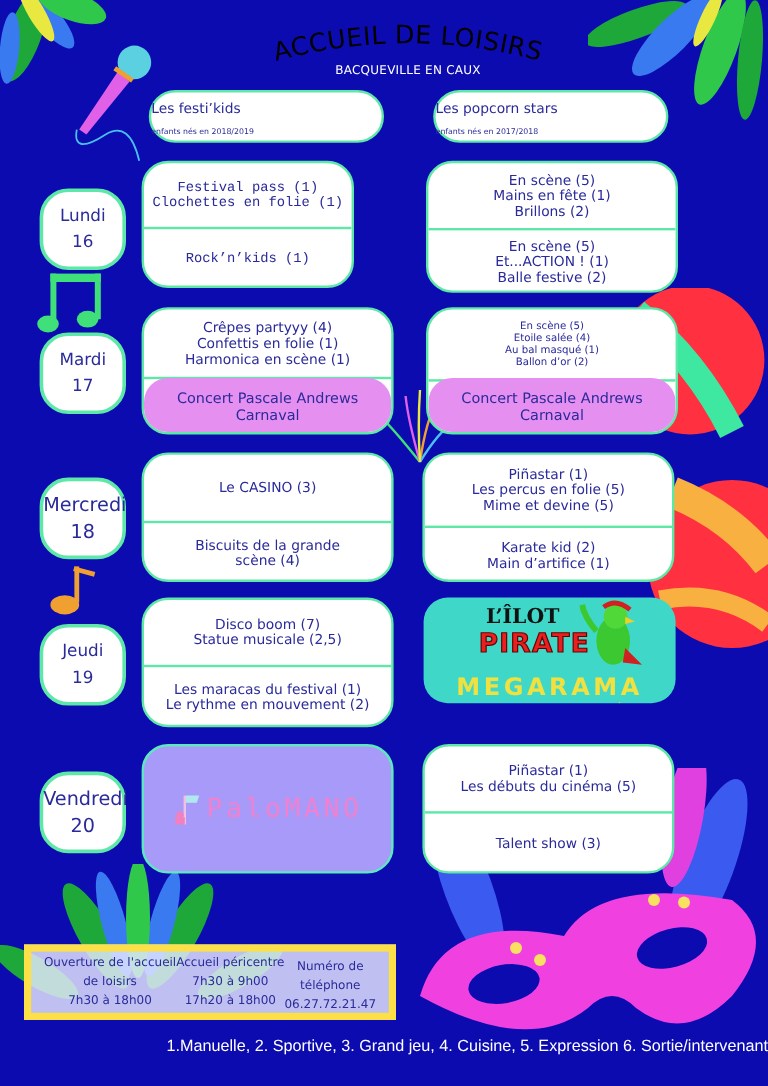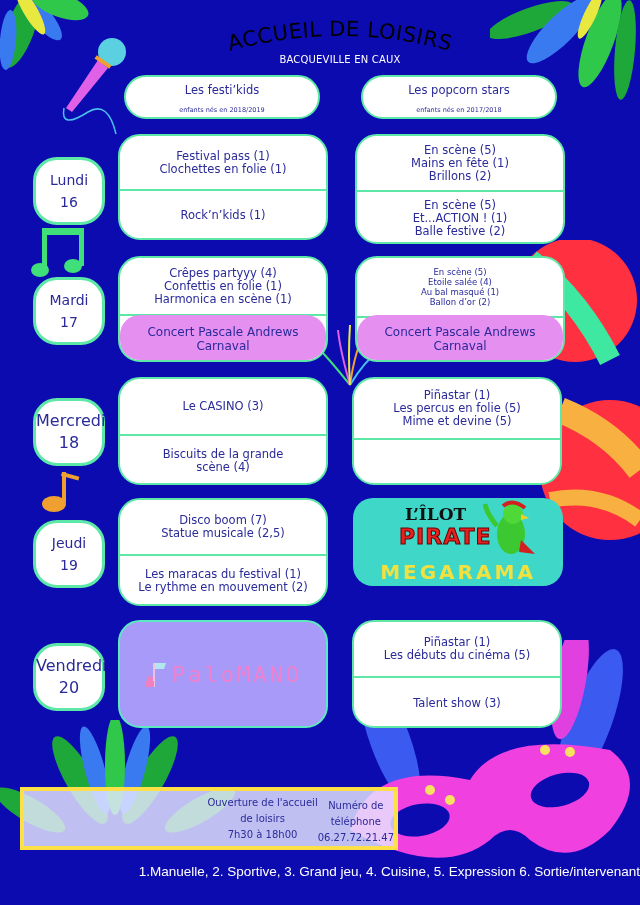--- a/index.html
+++ b/index.html
@@ -20,21 +20,21 @@
     text-align: center; letter-spacing: 0.5px;
   }
   .subtitle {
     position: absolute; left: 0; top: 36px; width: 300px; text-align: center;
     font-size: 10px; color: #fff; letter-spacing: 0.2px;
   }
 
   
   .group-pill {
     position: absolute; background: #fff; border: 2px solid #5ee8a8;
-    border-radius: 22px; text-align: center;
+    border-radius: 22px; 
   }
   .group-pill .gname { font-size: 11.5px; color: #2a2a9a; margin-top: 6px; }
   .group-pill .gage { font-size: 6.5px; color: #2a2a9a; margin-top: 9px; }
 
   .day {
     position: absolute; width: 72px; height: 68px; background: #fff;
     border: 3px solid #5ee8a8; border-radius: 24px; text-align: center;
     color: #2a2a9a; font-size: 14px; line-height: 22px; padding-top: 9px;
   }
   .day.small { font-size: 16px; }
@@ -57,23 +57,23 @@
 
   .logo-card {
     position: absolute; background: #3fd8c8; border-radius: 20px; overflow: hidden; text-align: center;
   }
   .palomano {
     position: absolute; background: #a89af8; border: 2px solid #5ee8c0; border-radius: 22px;
     display: flex; align-items: center; justify-content: center;
   }
 
   .info-box {
-    position: absolute; left: 20px; top: 787px; width: 378px; height: 63px;
-    background: rgba(230, 232, 255, 0.82); border: 4px solid #fde047;
-    display: flex; justify-content: flex-end; align-items: center;
+    position: absolute; left: 20px; top: 787px; width: 310px; height: 63px;
+    background: rgba(230, 232, 255, 0.82); border: 6px solid #fde047;
+    display: flex; justify-content: center; align-items: center;
     color: #2a2a9a; font-size: 10px; line-height: 16px; text-align: center;
   }
   .legend {
     position: absolute; left: 0; top: 864px; width: 640px; text-align: right; 
     color: #ffffff; font-size: 13.5px; font-family: "Liberation Sans", sans-serif;
   }
 </style>
 </head>
 <body>
 
@@ -186,21 +186,21 @@
 </div>
 <div class="day" style="left:33px;top:520px;">
   <div>Jeudi</div>
   <div>19</div>
 </div>
 <div class="day small" style="left:33px;top:643px;">
   <div>Vendredi</div>
   <div>20</div>
 </div>
 
-<div class="card" style="left:118px;top:134px;width:210px;height:106px;">
+<div class="card" style="left:118px;top:134px;width:177px;height:106px;font-family:Liberation Mono, monospace;">
   <div class="half" style="top:0;height:53px;">
     <div>Festival pass (1)</div>
     <div>Clochettes en folie (1)</div>
   </div>
   <div class="divider" style="top:53px;"></div>
   <div class="half" style="top:55px;height:49px;">
     <div>Rock’n’kids (1)</div>
   </div>
 </div>
 <div class="card" style="left:355px;top:134px;width:210px;height:110px;">
@@ -253,20 +253,24 @@
     <div>scène (4)</div>
   </div>
 </div>
 <div class="card" style="left:352px;top:377px;width:210px;height:108px;">
   <div class="half" style="top:0;height:58px;">
     <div>Piñastar (1)</div>
     <div>Les percus en folie (5)</div>
     <div>Mime et devine (5)</div>
   </div>
   <div class="divider" style="top:59px;"></div>
+  <div class="half" style="top:61px;height:45px;">
+    <div>Karate kid (2)</div>
+    <div>Main d’artifice (1)</div>
+  </div>
 </div>
 
 <div class="card" style="left:118px;top:498px;width:210px;height:108px;">
   <div class="half" style="top:0;height:54px;">
     <div>Disco boom (7)</div>
     <div>Statue musicale (2,5)</div>
   </div>
   <div class="divider" style="top:54px;"></div>
   <div class="half" style="top:56px;height:50px;">
     <div>Les maracas du festival (1)</div>
@@ -307,20 +311,25 @@
     <div>Talent show (3)</div>
   </div>
 </div>
 
 <div class="info-box">
   <div>
     <div>Ouverture de l'accueil</div>
     <div>de loisirs</div>
     <div>7h30 à 18h00</div>
   </div>
+  <div>
+    <div>Accueil péricentre</div>
+    <div>7h30 à 9h00</div>
+    <div>17h20 à 18h00</div>
+  </div>
   <div style="padding-top:6px;">
     <div>Numéro de</div>
     <div>téléphone</div>
     <div>06.27.72.21.47</div>
   </div>
 </div>
 
 <div class="legend">1.Manuelle, 2. Sportive, 3. Grand jeu, 4. Cuisine, 5. Expression 6. Sortie/intervenant</div>
 
 </body></html>

